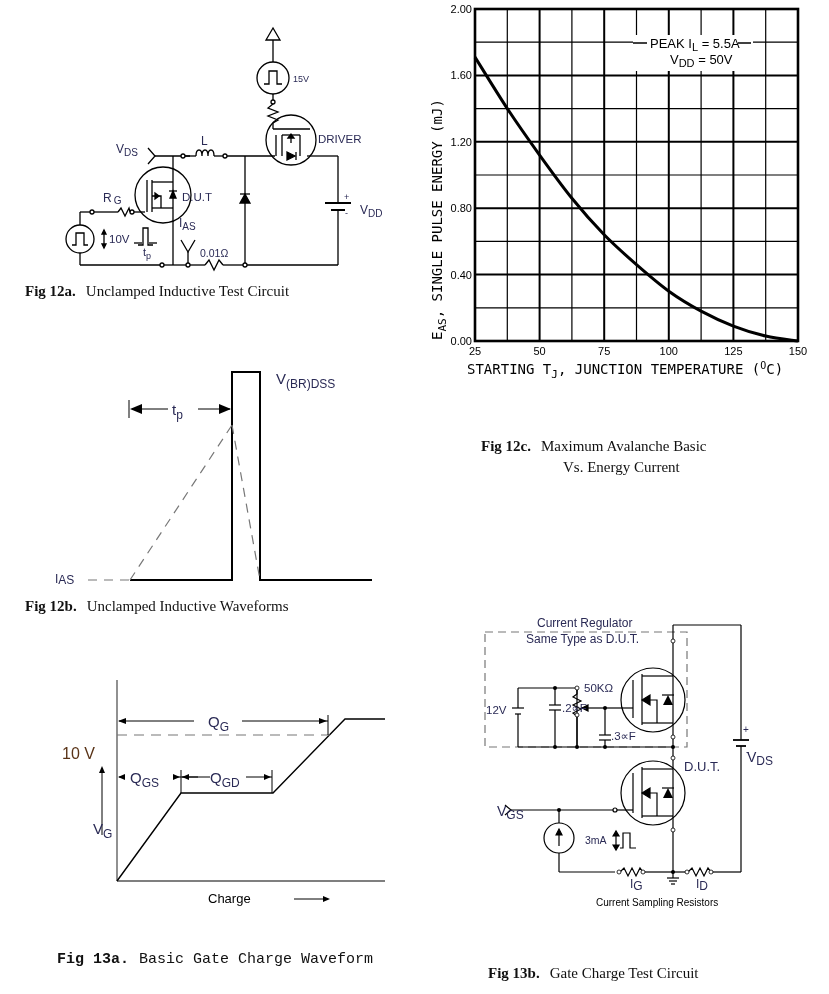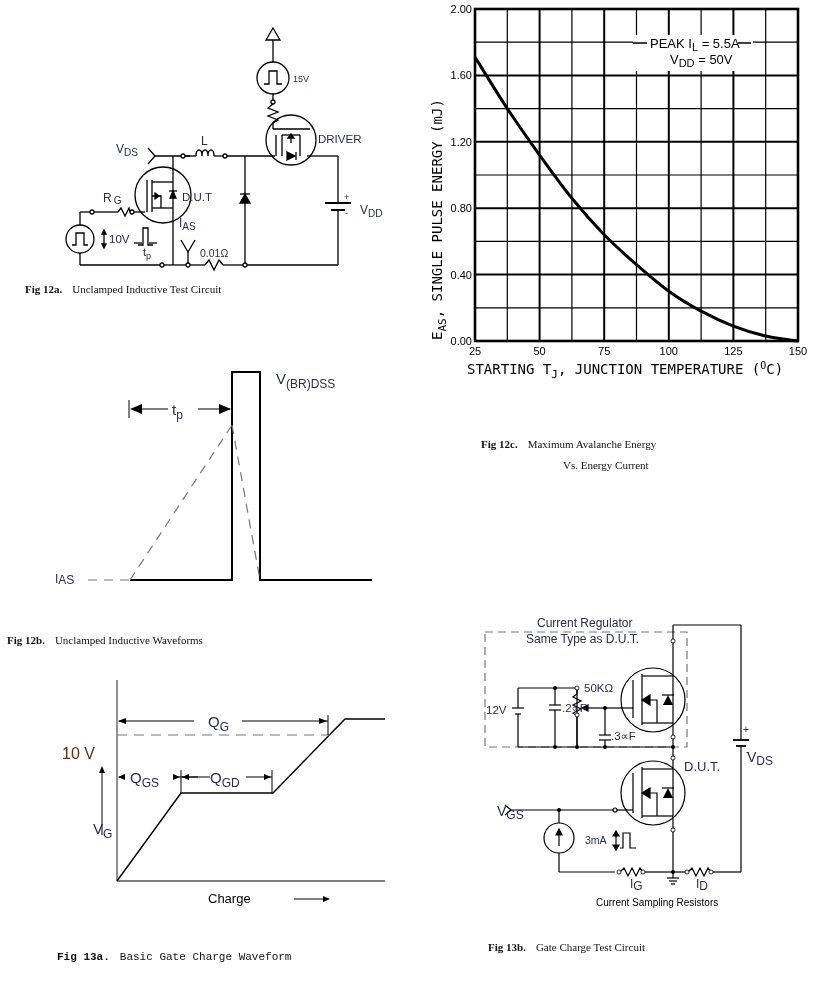--- a/index.html
+++ b/index.html
@@ -1,18 +1,18 @@
 <!DOCTYPE html>
 <html><head>
 <meta charset="utf-8">
 <style>
   html,body{margin:0;padding:0;background:#ffffff;}
   body{width:829px;height:994px;position:relative;overflow:hidden;font-family:"Liberation Sans",sans-serif;color:#000;}
   .abs{position:absolute;}
-  .cap{position:absolute;font-family:"Liberation Serif",serif;font-size:11px;color:#111;white-space:nowrap;}
+  .cap{position:absolute;font-family:"Liberation Serif",serif;font-size:15px;color:#111;white-space:nowrap;}
   .cap b{font-weight:bold;margin-right:10px;}
   svg text{font-family:"Liberation Sans",sans-serif;}
   .chtxt{font-family:"DejaVu Sans Mono","Liberation Mono",monospace;}
 </style>
 </head>
 <body>
 
 <svg class="abs" style="left:60px;top:0;" width="340" height="285" viewBox="0 0 340 285">
   <g stroke="#000" stroke-width="1.3" fill="none">
 
@@ -134,21 +134,21 @@
     <line x1="178" y1="49" x2="210" y2="49"></line>
   </g>
   <path d="M110,49 L122,44 L122,54 Z" fill="#000"></path>
   <path d="M211,49 L199,44 L199,54 Z" fill="#000"></path>
   <g font-size="15" fill="#2a2a55">
     <text x="152" y="55"><tspan>t</tspan><tspan font-size="12" dy="4">p</tspan></text>
     <text x="256" y="24"><tspan>V</tspan><tspan font-size="12" dy="4">(BR)DSS</tspan></text>
     <text x="35" y="223"><tspan font-size="12">I</tspan><tspan font-size="12" dy="1">AS</tspan></text>
   </g>
 </svg>
-<div class="cap" style="left:7px;top:598px;margin-top:36px;"><b>Fig 12b.</b><span>Unclamped Inductive Waveforms</span></div>
+<div class="cap" style="left:25px;top:598px;"><b>Fig 12b.</b><span>Unclamped Inductive Waveforms</span></div>
 
 <svg class="abs" id="chart12c" style="left:420px;top:0;" width="409" height="400" viewBox="0 0 409 400">
   <g id="chart-grid">
       <line x1="87.30000000000001" y1="9" x2="87.30000000000001" y2="341" stroke="#000" stroke-width="1.2"></line>
       <line x1="151.89999999999998" y1="9" x2="151.89999999999998" y2="341" stroke="#000" stroke-width="1.2"></line>
       <line x1="216.5" y1="9" x2="216.5" y2="341" stroke="#000" stroke-width="1.2"></line>
       <line x1="281.1" y1="9" x2="281.1" y2="341" stroke="#000" stroke-width="1.2"></line>
       <line x1="345.7" y1="9" x2="345.7" y2="341" stroke="#000" stroke-width="1.2"></line>
       <line x1="55" y1="307.8" x2="378" y2="307.8" stroke="#000" stroke-width="1.2"></line>
       <line x1="55" y1="241.39999999999998" x2="378" y2="241.39999999999998" stroke="#000" stroke-width="1.2"></line>
@@ -191,21 +191,21 @@
       <text x="52" y="345">0.00</text>
       <text x="52" y="278.6">0.40</text>
       <text x="52" y="212.2">0.80</text>
       <text x="52" y="145.8">1.20</text>
       <text x="52" y="79.39999999999998">1.60</text>
       <text x="52" y="13">2.00</text>
     </g>
   <text class="chtxt" x="47" y="374" font-size="14" fill="#000"><tspan>STARTING T</tspan><tspan font-size="11" dy="4">J</tspan><tspan dy="-4">, JUNCTION TEMPERATURE (</tspan><tspan font-size="10" dy="-5">O</tspan><tspan dy="5">C)</tspan></text>
   <text class="chtxt" transform="translate(22,340) rotate(-90)" font-size="14" fill="#000"><tspan>E</tspan><tspan font-size="11" dy="4">AS</tspan><tspan dy="-4">, SINGLE PULSE ENERGY (mJ)</tspan></text>
 </svg>
-<div class="cap" style="left:481px;top:438px;"><b>Fig 12c.</b><span>Maximum Avalanche Energy</span></div>
+<div class="cap" style="left:481px;top:438px;"><b>Fig 12c.</b><span>Maximum Avalanche Basic</span></div>
 <div class="cap" style="left:563px;top:459px;">Vs. Energy Current</div>
 
 <svg class="abs" style="left:30px;top:670px;" width="370" height="250" viewBox="0 0 370 250">
   <g stroke="#555" stroke-width="1.3" fill="none">
     <line x1="87" y1="10" x2="87" y2="211"></line>
     <line x1="87" y1="211" x2="355" y2="211"></line>
   </g>
   <path d="M87,211 L151,123 L243,123 L315,49 L355,49" stroke="#000" stroke-width="1.4" fill="none"></path>
   <line x1="87" y1="65" x2="300" y2="65" stroke="#777" stroke-width="1.2" stroke-dasharray="10,7"></line>
   <g stroke="#000" stroke-width="1">
@@ -351,13 +351,13 @@
     <text x="273" y="123" font-size="10">+</text>
     <text x="276" y="145" font-size="10">-</text>
     <text x="277" y="152" font-size="14"><tspan>V</tspan><tspan font-size="12" dy="3">DS</tspan></text>
     <text x="27" y="206" font-size="14"><tspan>V</tspan><tspan font-size="12" dy="3">GS</tspan></text>
     <text x="115" y="234" font-size="10.5">3mA</text>
     <text x="160" y="278" font-size="14"><tspan font-size="12">I</tspan><tspan font-size="12" dy="2">G</tspan></text>
     <text x="226" y="278" font-size="14"><tspan font-size="12">I</tspan><tspan font-size="12" dy="2">D</tspan></text>
     <text x="126" y="296" font-size="10" fill="#000">Current Sampling Resistors</text>
   </g>
 </svg>
-<div class="cap" style="left:488px;top:941px;"><b>Fig 13b.</b><span>Gate Charge Test Circuit</span></div>
+<div class="cap" style="left:488px;top:965px;"><b>Fig 13b.</b><span>Gate Charge Test Circuit</span></div>
 
 </body></html>

